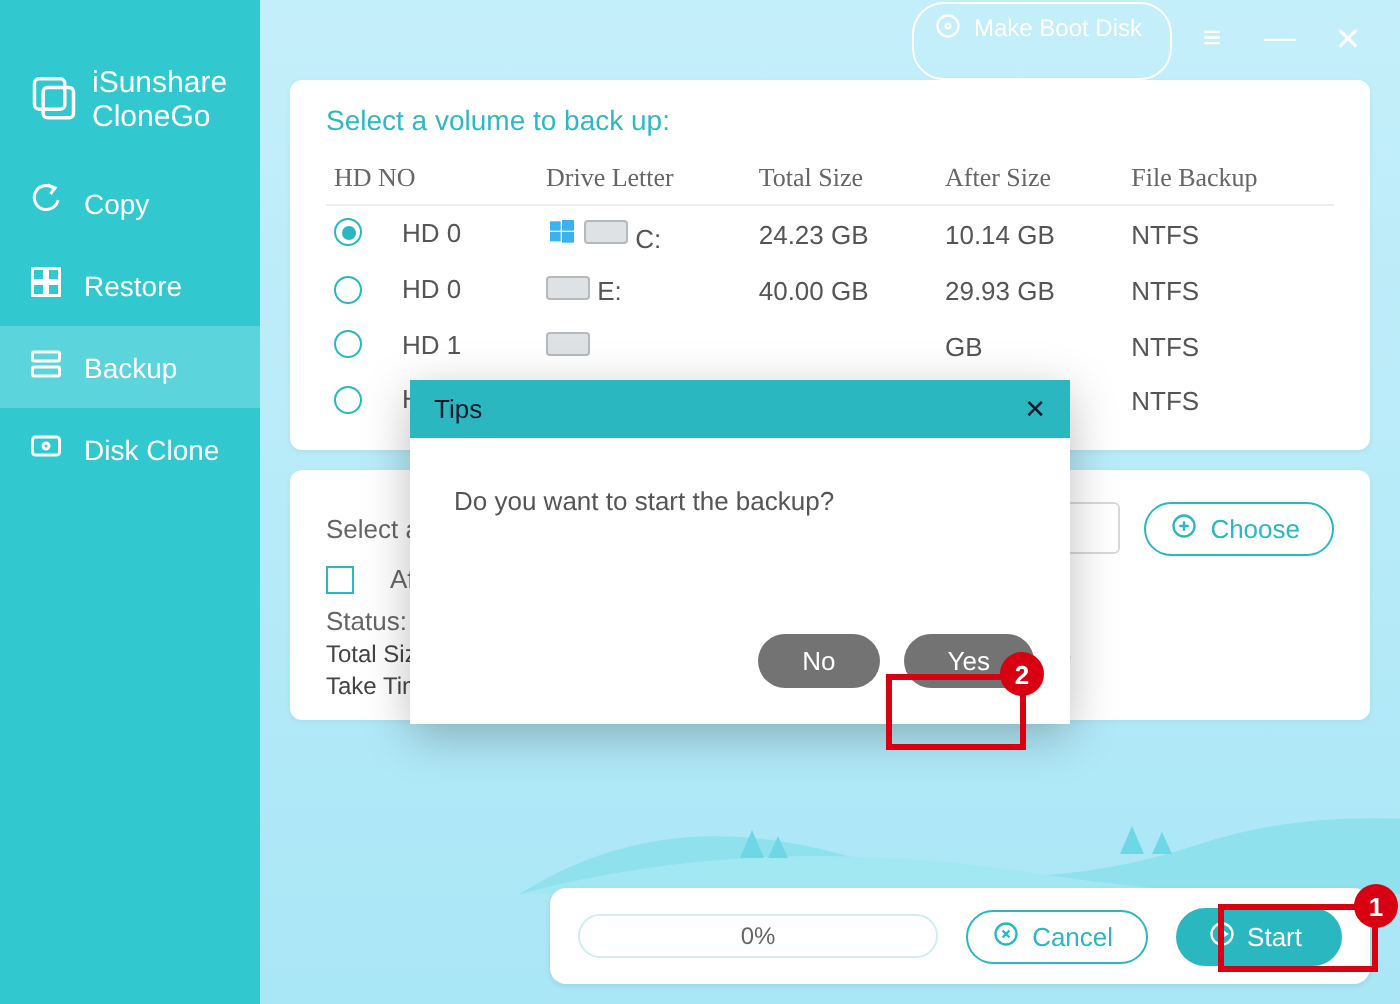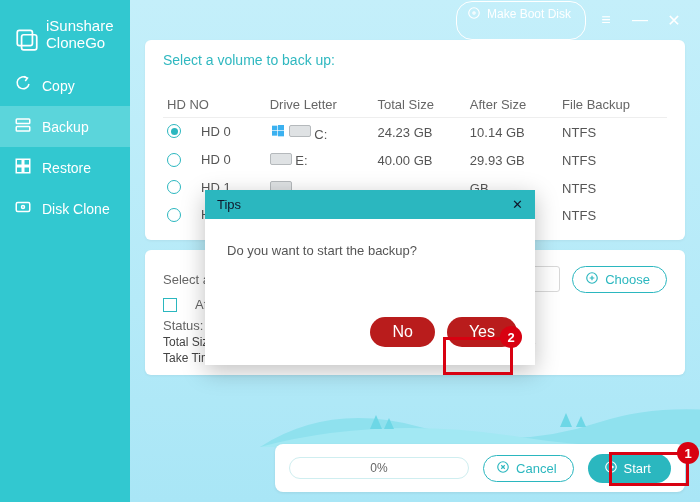--- a/index.html
+++ b/index.html
@@ -1,38 +1,38 @@
 <!DOCTYPE html>
 <html><head>
 <meta charset="utf-8">
 <style>
   * { box-sizing: border-box; margin: 0; padding: 0; font-family: "Segoe UI", Arial, sans-serif; }
   body { width: 700px; height: 502px; overflow: hidden; background: #32c8d0; }
   .app { display: flex; width: 700px; height: 502px; position: relative; }
 
   
   .sidebar { width: 130px; background: #32c8d0; color: #fff; padding-top: 10px; }
-  .logo { display: flex; align-items: flex-end; gap: 6px; padding: 8px 10px 14px 14px; font-size: 15px; font-weight: 500; line-height: 1.1; }
+  .logo { display: flex; align-items: flex-start; gap: 6px; padding: 8px 10px 14px 14px; font-size: 15px; font-weight: 500; line-height: 1.1; margin-top: 16px; }
   .logo-icon svg { display:block; }
   .nav-item { display:flex; align-items:center; gap:10px; padding:10px 14px; font-size:14px; cursor:pointer; }
   .nav-item.active { background:#5bd5db; }
 
   
   .main { flex:1; background:linear-gradient(#c4effa 0%, #b5eaf8 60%, #a9e6f6 100%); position:relative; }
   .titlebar { height:40px; display:flex; align-items:center; justify-content:flex-end; gap:6px; padding:0 12px; }
   .boot-btn { border:1.5px solid #fff; color:#fff; border-radius:16px; padding:4px 14px 16px 10px; font-size:12px; display:flex; align-items:center; gap:6px; cursor:pointer; }
   .win-btn { width:28px; height:28px; display:flex; align-items:center; justify-content:center; color:#fff; font-size:16px; cursor:pointer; }
 
   .content { padding:0 15px; }
   .panel { background:#fff; border-radius:6px; padding:12px 18px 10px; box-shadow:0 1px 3px rgba(0,0,0,.05); }
   .panel + .panel { margin-top:10px; }
-  .panel-heading { color:#30b8c0; font-size:14px; margin-bottom:24px; }
+  .panel-heading { color:#30b8c0; font-size:14px; margin-bottom:8px; }
   table { width:100%; border-collapse:collapse; font-size:13px; color:#555; }
   th,td { text-align:left; padding:5px 4px; }
-  th { color:#666; font-weight:500; border-bottom:1px solid #eee; }
+  th { color:#666; font-weight:500; border-bottom:1px solid #eee;font-family:Liberation Serif, serif; }
   .radio { display:inline-flex; align-items:center; gap:20px; }
   .radio-dot { width:14px; height:14px; border:1.5px solid #2bb7bf; border-radius:50%; display:inline-block; position:relative; }
   .radio.checked .radio-dot::after { content:""; position:absolute; inset:2.5px; background:#2bb7bf; border-radius:50%; }
   .drive-ico { display:inline-flex; align-items:center; gap:3px; }
   .drive-ico .disk { width:22px; height:12px; background:#dfe2e4; border:1px solid #b5b9bc; border-radius:2px; display:inline-block; }
 
   .checkbox { width:14px; height:14px; border:1.5px solid #2bb7bf; display:inline-block; vertical-align:middle; margin-right:6px; }
   .field-line { display:flex; align-items:center; gap:12px; margin:4px 0; }
   .dest-input { flex:1; height:26px; border:1px solid #d8d8d8; border-radius:3px; }
   .pill-btn { border:1.5px solid #2bb7bf; color:#2bb7bf; background:#fff; border-radius:16px; padding:4px 16px 4px 12px; font-size:13px; display:inline-flex; align-items:center; gap:6px; cursor:pointer; }
@@ -45,21 +45,21 @@
   
   .footer { position:absolute; left:145px; right:15px; bottom:10px; background:#fff; border-radius:8px; height:48px; display:flex; align-items:center; padding:0 14px; gap:14px; box-shadow:0 1px 3px rgba(0,0,0,.08); }
   .progress { flex:1; height:22px; border:1px solid #cfeef0; border-radius:12px; display:flex; align-items:center; justify-content:center; font-size:12px; color:#666; }
   .solid-pill { background:#2bb7bf; color:#fff; border:none; border-radius:16px; padding:6px 20px 6px 16px; font-size:13px; display:inline-flex; align-items:center; gap:6px; cursor:pointer; }
 
   
   .dialog { position:absolute; left:205px; top:190px; width:330px; background:#fff; box-shadow:0 6px 22px rgba(0,0,0,.25); z-index:5; }
   .dialog-hd { background:#2bb7bf; color:#0f172a; font-size:13px; padding:7px 12px; display:flex; justify-content:space-between; align-items:center; }
   .dialog-body { padding:24px 22px 8px; font-size:13px; color:#555; min-height:90px; }
   .dialog-ft { display:flex; justify-content:flex-end; gap:12px; padding:8px 18px 18px; }
-  .dlg-btn { background:#b91c1c; color:#fff; border:none; border-radius:16px; padding:6px 22px; font-size:16px; cursor:pointer; }
+  .dlg-btn { background:#737373; color:#fff; border:none; border-radius:16px; padding:6px 22px; font-size:13px; cursor:pointer; }
 
   
   .anno { position:absolute; border:3px solid #d80111; z-index:6; pointer-events:none; }
   .badge { position:absolute; width:22px; height:22px; background:#d80111; color:#fff; border-radius:50%; display:flex; align-items:center; justify-content:center; font-size:13px; font-weight:600; z-index:7; pointer-events:none; }
 </style>
 </head>
 <body>
 
 <div class="app">
 
@@ -76,35 +76,35 @@
         <div>CloneGo</div>
       </span>
     </div>
     <div class="nav-item">
       <span><svg width="18" height="18" viewBox="0 0 24 24" fill="none" stroke="#fff" stroke-width="2">
             <path d="M17 4 A8 8 0 1 0 20 12"></path>
             <path d="M13 2 L18 4 L15 8"></path>
           </svg></span>
       <span>Copy</span>
     </div>
-    <div class="nav-item active">
-      <span><svg width="18" height="18" viewBox="0 0 24 24" fill="none" stroke="#fff" stroke-width="2">
-            <rect x="3" y="4" width="18" height="6" rx="1"></rect>
-            <rect x="3" y="14" width="18" height="6" rx="1"></rect>
-          </svg></span>
-      <span>Backup</span>
-    </div>
     <div class="nav-item">
       <span><svg width="18" height="18" viewBox="0 0 24 24" fill="none" stroke="#fff" stroke-width="2">
             <rect x="3" y="3" width="8" height="8"></rect>
             <rect x="13" y="3" width="8" height="8"></rect>
             <rect x="3" y="13" width="8" height="8"></rect>
             <rect x="13" y="13" width="8" height="8"></rect>
           </svg></span>
       <span>Restore</span>
+    </div>
+    <div class="nav-item active">
+      <span><svg width="18" height="18" viewBox="0 0 24 24" fill="none" stroke="#fff" stroke-width="2">
+            <rect x="3" y="4" width="18" height="6" rx="1"></rect>
+            <rect x="3" y="14" width="18" height="6" rx="1"></rect>
+          </svg></span>
+      <span>Backup</span>
     </div>
     <div class="nav-item">
       <span><svg width="18" height="18" viewBox="0 0 24 24" fill="none" stroke="#fff" stroke-width="2">
             <rect x="3" y="6" width="18" height="12" rx="2"></rect>
             <circle cx="12" cy="12" r="2"></circle>
           </svg></span>
       <span>Disk Clone</span>
     </div>
   </div>
 

